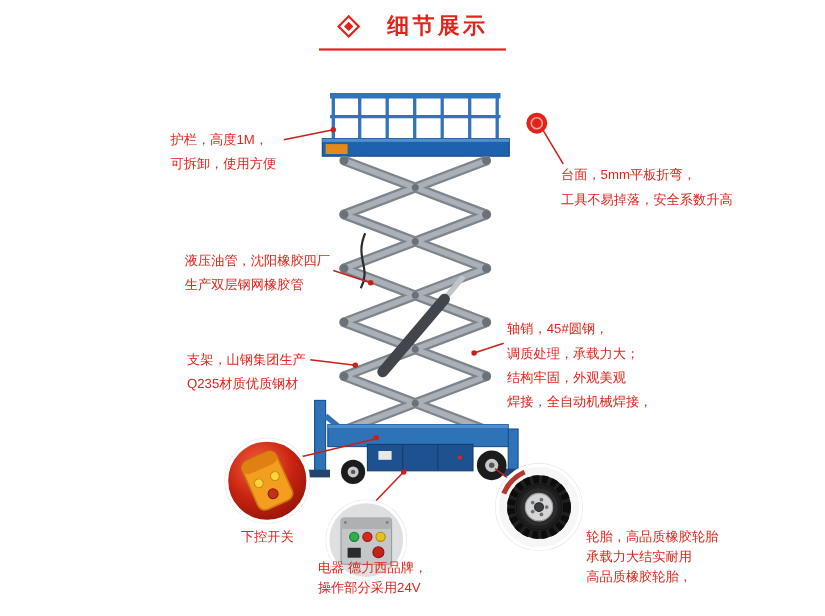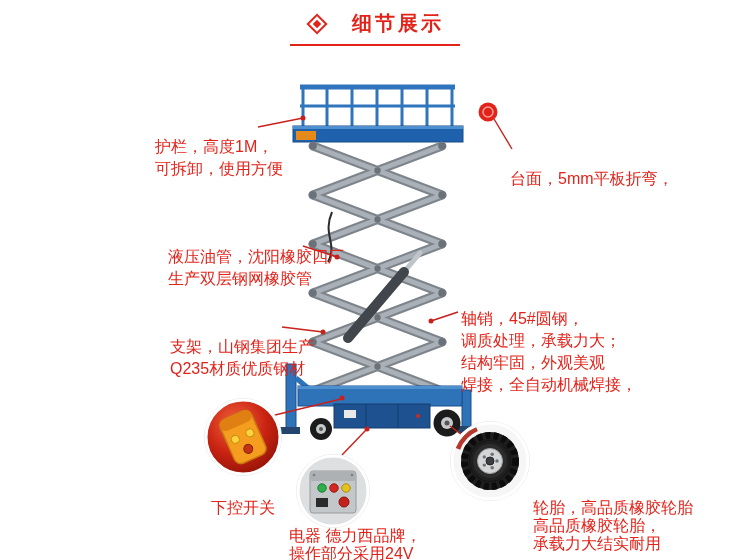--- a/index.html
+++ b/index.html
@@ -12,21 +12,21 @@
     display:flex; align-items:center; justify-content:center; gap:24px;
   }
   .hdr-title {
     margin:0; color:#e2231a; font-size:20px; font-weight:bold; letter-spacing:3px;
   }
   .hdr-underline {
     position:absolute; top:44px; left:50%; transform:translateX(-50%);
     width:170px; height:2px; background:#e2231a;
   }
   .art { position:absolute; left:0; top:0; width:750px; height:560px; }
-  .callout { position:absolute; color:#e2231a; font-size:16px;margin-top:20px; }
+  .callout { position:absolute; color:#e2231a; font-size:12px; }
   .callout p { margin:0; line-height:22px; white-space:nowrap; }
   .callout.tight p { line-height:18px; }
   .inset-label { text-align:center; width:84px; }
 </style>
 </head>
 <body>
 
 <div class="canvas">
 
   <div class="hdr">
@@ -214,20 +214,21 @@
     </g>
   </svg>
 
   <div class="callout" style="left:155px; top:116px;">
     <p>护栏，高度1M，</p>
     <p>可拆卸，使用方便</p>
   </div>
 
   <div class="callout" style="left:510px; top:148px;">
     <p>台面，5mm平板折弯，</p>
+    <p>工具不易掉落，安全系数升高</p>
   </div>
 
   <div class="callout" style="left:168px; top:226px;">
     <p>液压油管，沈阳橡胶四厂</p>
     <p>生产双层钢网橡胶管</p>
   </div>
 
   <div class="callout" style="left:170px; top:316px;">
     <p>支架，山钢集团生产</p>
     <p>Q235材质优质钢材</p>
@@ -244,17 +245,17 @@
     <p>下控开关</p>
   </div>
 
   <div class="callout tight" style="left:289px; top:507px;">
     <p>电器 德力西品牌，</p>
     <p>操作部分采用24V</p>
   </div>
 
   <div class="callout tight" style="left:533px; top:479px;">
     <p>轮胎，高品质橡胶轮胎</p>
+    <p>承载力大结实耐用</p>
     <p>高品质橡胶轮胎，</p>
-    <p>承载力大结实耐用</p>
   </div>
 
 </div>
 
 </body></html>

